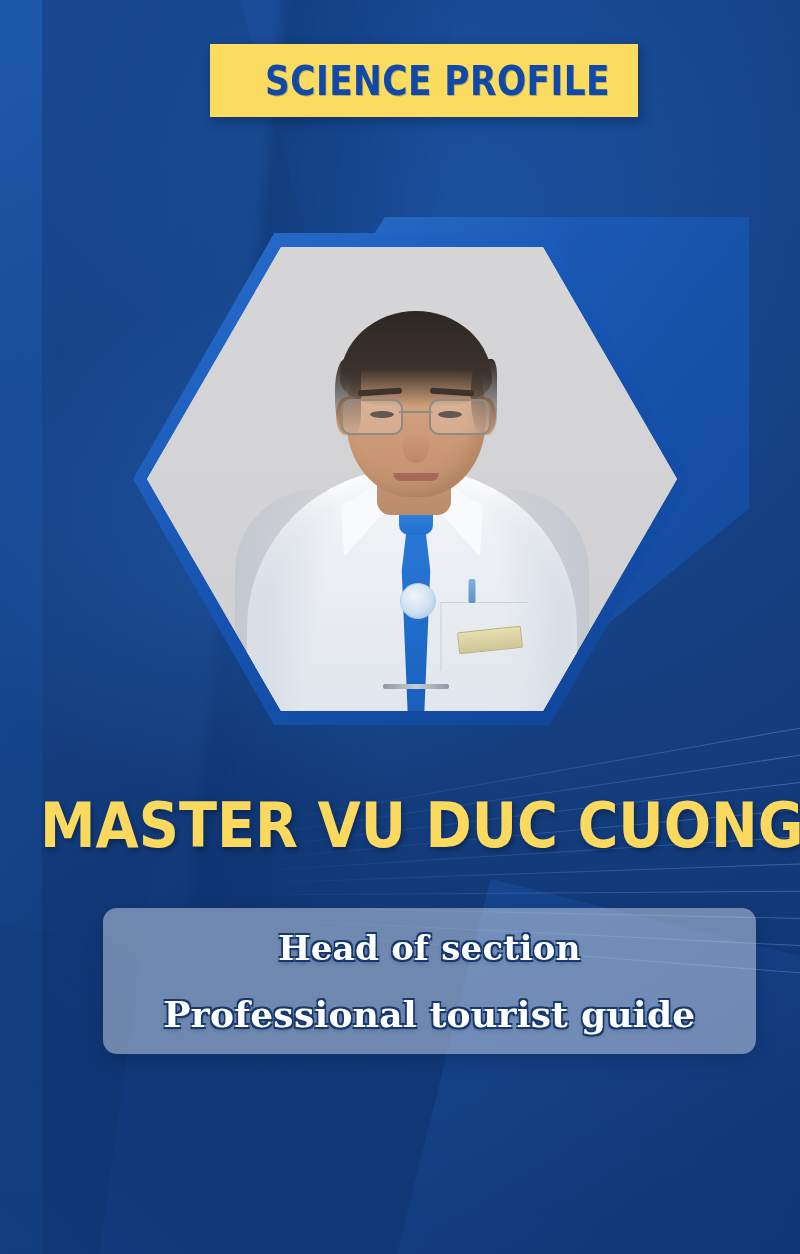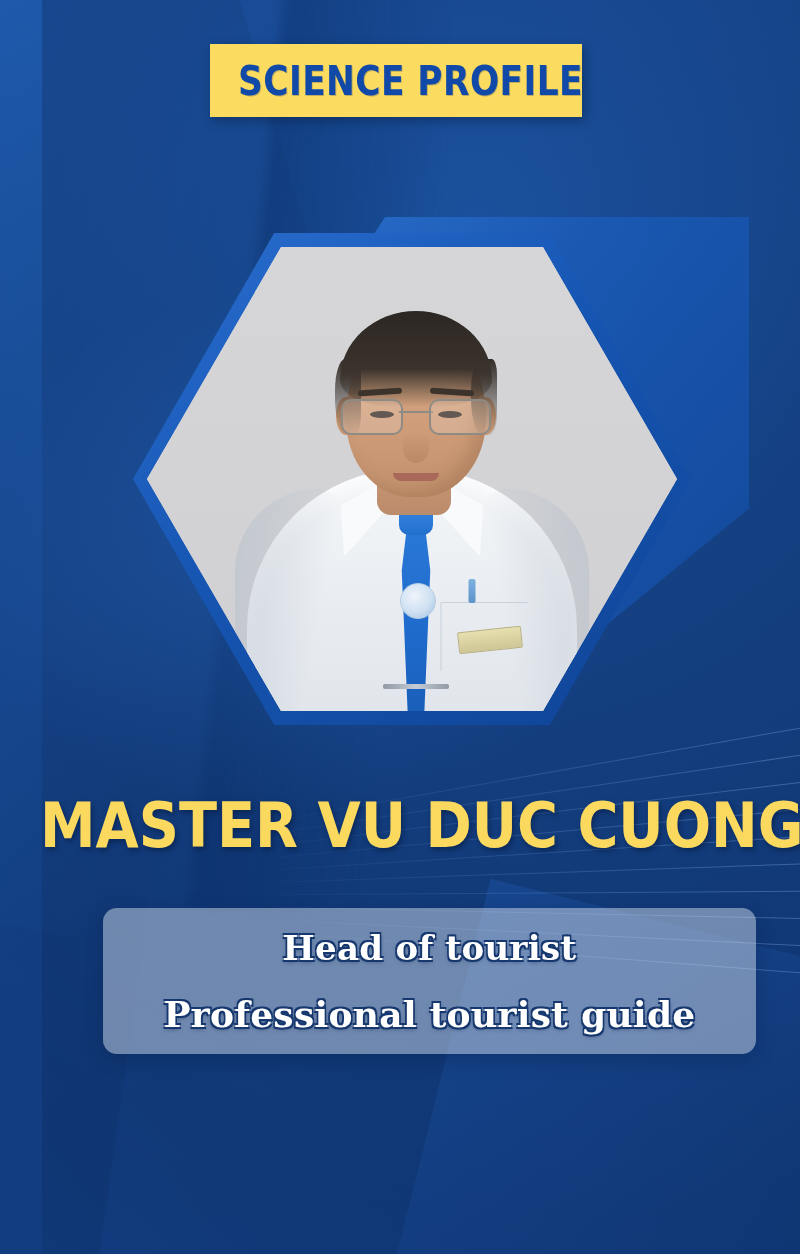--- a/index.html
+++ b/index.html
@@ -98,26 +98,26 @@
     left: -160px; bottom: -180px;
     width: 460px; height: 520px;
     background: linear-gradient(60deg, rgba(26,82,168,.26), rgba(13,52,112,0) 70%);
     transform: rotate(-10deg);
   }
 
   
   .top-banner {
     position: absolute;
     left: 210px; top: 44px;
-    width: 372px; height: 73px;
+    width: 428px; height: 73px;
     background: #fbdb60;
     box-shadow: 3px 4px 10px rgba(4,24,58,.40);
     display: flex;
     align-items: center;
-    justify-content: flex-start;
+    justify-content: flex-end;
   }
   .top-banner-text {
     font-family: "DejaVu Sans", sans-serif;
     font-weight: 700;
     font-size: 40px;
     letter-spacing: .5px;
     color: #1049a8;
     transform: scaleX(.86);
     text-shadow: 1px 1px 0 rgba(10,40,95,.25);
     white-space: nowrap;
@@ -496,18 +496,18 @@
           <div class="p-nose"></div>
           <div class="p-mouth"></div>
         </div>
       </div>
     </div>
   </div>
 
   <div class="name">MASTER VU DUC CUONG</div>
 
   <div class="subtitle-box">
-    <div class="subtitle-line">Head of tourist</div>
+    <div class="subtitle-line">Head of section</div>
     <div class="subtitle-line big">Professional tourist guide</div>
   </div>
 
 
 </div>
 
 </body></html>

